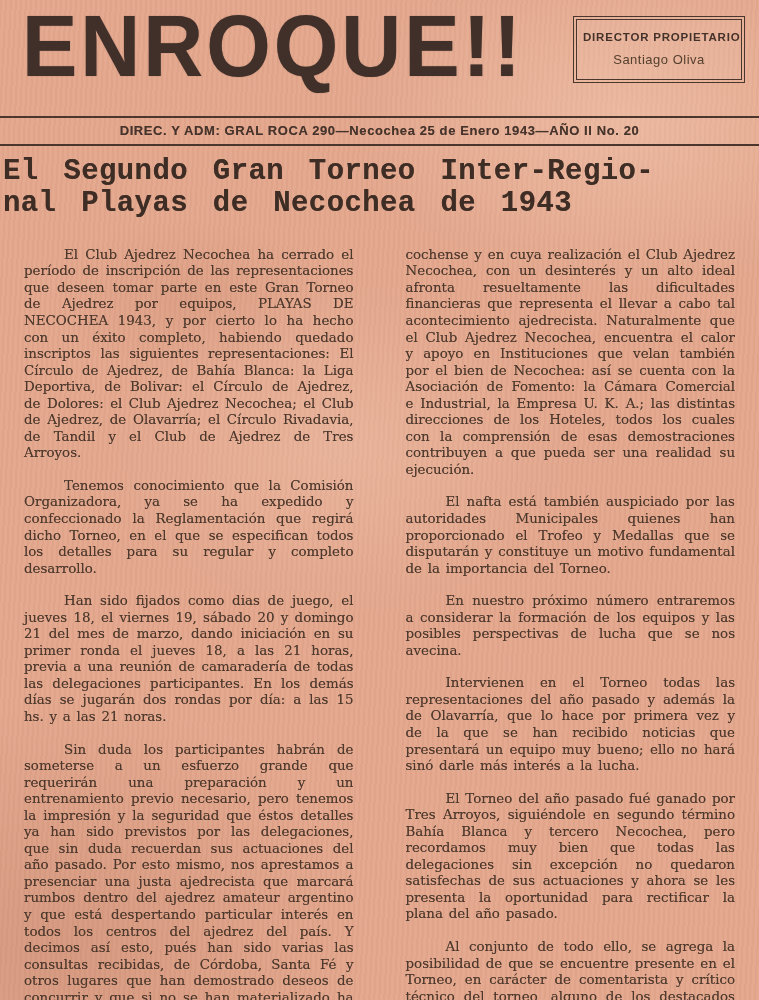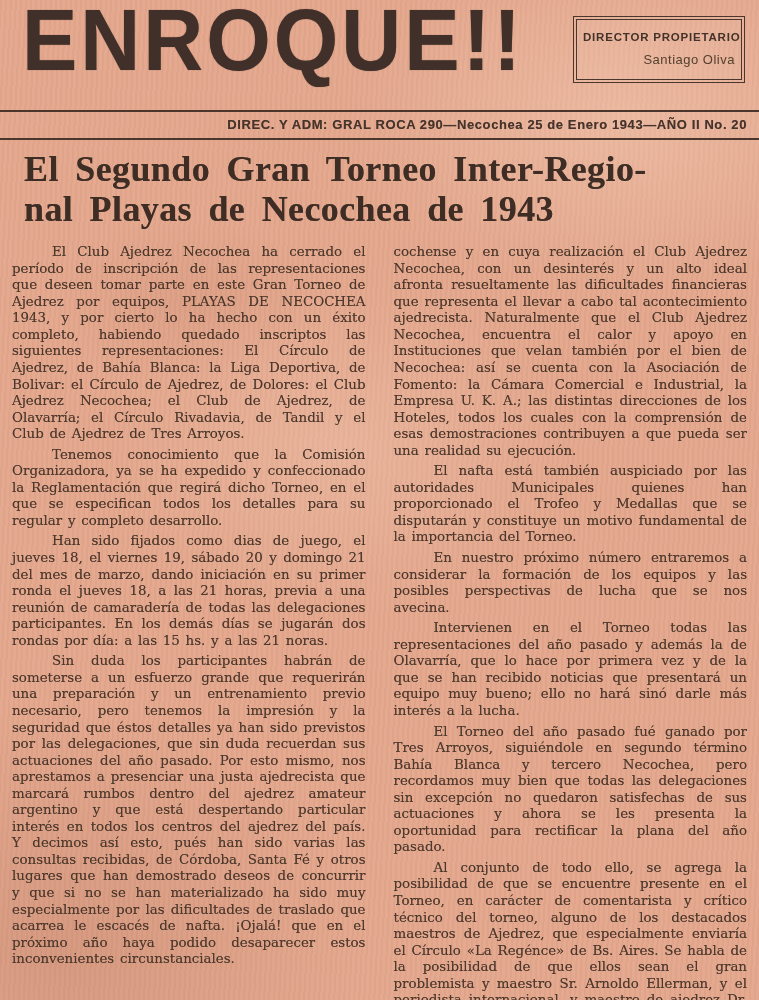--- a/index.html
+++ b/index.html
@@ -12,21 +12,21 @@
     background-image:
       radial-gradient(ellipse 420px 260px at 82% 12%, rgba(255,225,205,0.30), transparent 65%),
       radial-gradient(ellipse 520px 420px at 8% 95%, rgba(140,75,55,0.16), transparent 60%),
       radial-gradient(ellipse 330px 240px at 45% 45%, rgba(255,232,214,0.18), transparent 70%),
       radial-gradient(ellipse 200px 120px at 25% 30%, rgba(160,90,65,0.10), transparent 70%),
       repeating-linear-gradient(93deg, rgba(120,70,50,0.035) 0 2px, rgba(255,230,210,0.035) 2px 5px);
     color:#4a3529;
     font-family:"DejaVu Serif", serif;
   }
   
-  .masthead{position:relative;padding:0 10px 0 22px;height:104px;}
+  .masthead{position:relative;padding:6px 10px 0 22px;height:104px;}
   .mast-title{
     font-family:"Liberation Sans", sans-serif;
     font-weight:700;
     font-size:83px;
     line-height:0.92;
     letter-spacing:3px;
     color:#41302a;
     transform:scaleY(1.06);
     transform-origin:top left;
     text-shadow:0 0 1px rgba(65,48,42,0.55);
@@ -40,67 +40,67 @@
     letter-spacing:2.6px;
     color:#46332b;
     text-shadow:0 0 0.5px rgba(70,51,43,0.6);
     white-space:nowrap;
   }
   .director-box{
     position:absolute;top:16px;right:14px;
     width:152px;
     border:4px double #4a362c;
     padding:11px 6px 12px 6px;
-    text-align:right;
+    text-align:center;
     background:rgba(255,235,220,0.06);
   }
   .director-label{
     font-family:"Liberation Sans", sans-serif;
     font-weight:700;font-size:11.5px;letter-spacing:0.8px;
     color:#44322a;white-space:nowrap;
   }
   .director-name{
     margin-top:9px;
     font-family:"Liberation Sans", sans-serif;
     font-weight:400;font-size:13px;letter-spacing:0.5px;
     color:#55402f;
   }
   
   .info-bar{
     margin:6px 0 0 0;
     border-top:2px solid #4a362c;
     border-bottom:2px solid #4a362c;
     padding:5px 12px 6px 12px;
-    display:flex;align-items:center;justify-content:flex-end;
+    display:flex;align-items:center;justify-content:center;
     font-family:"Liberation Sans", sans-serif;
     font-weight:700;font-size:13px;letter-spacing:0.6px;
     color:#46332b;
     text-shadow:0 0 0.5px rgba(70,51,43,0.5);
   }
   .info-dash{font-weight:700;}
   
   .headline{
-    padding:10px 8px 2px 24px;
-    font-family:Liberation Serif, serif;
+    padding:10px 8px 2px 3px;
+    font-family:Liberation Mono, monospace;
     font-weight:700;
-    font-size:36px;
+    font-size:29px;
     line-height:1.10;
     letter-spacing:0.4px;
     word-spacing:7px;
     color:#3e2d25;
     text-shadow:0 0 0.6px rgba(62,45,37,0.6);
   }
   
   .columns{
     display:flex;gap:20px;
     padding:9px 8px 0 8px;
   }
   .col{flex:1 1 0;min-width:0;}
   .col p{
-    margin:4px;
+    margin:16px;
     font-size:13.4px;
     line-height:16.55px;
     text-align:justify;
     text-indent:40px;
     color:#4c382c;
     text-shadow:0 0 0.45px rgba(76,56,44,0.55);
     word-spacing:1.5px;
   }
   .col p.no-indent{text-indent:0;}
 </style>

